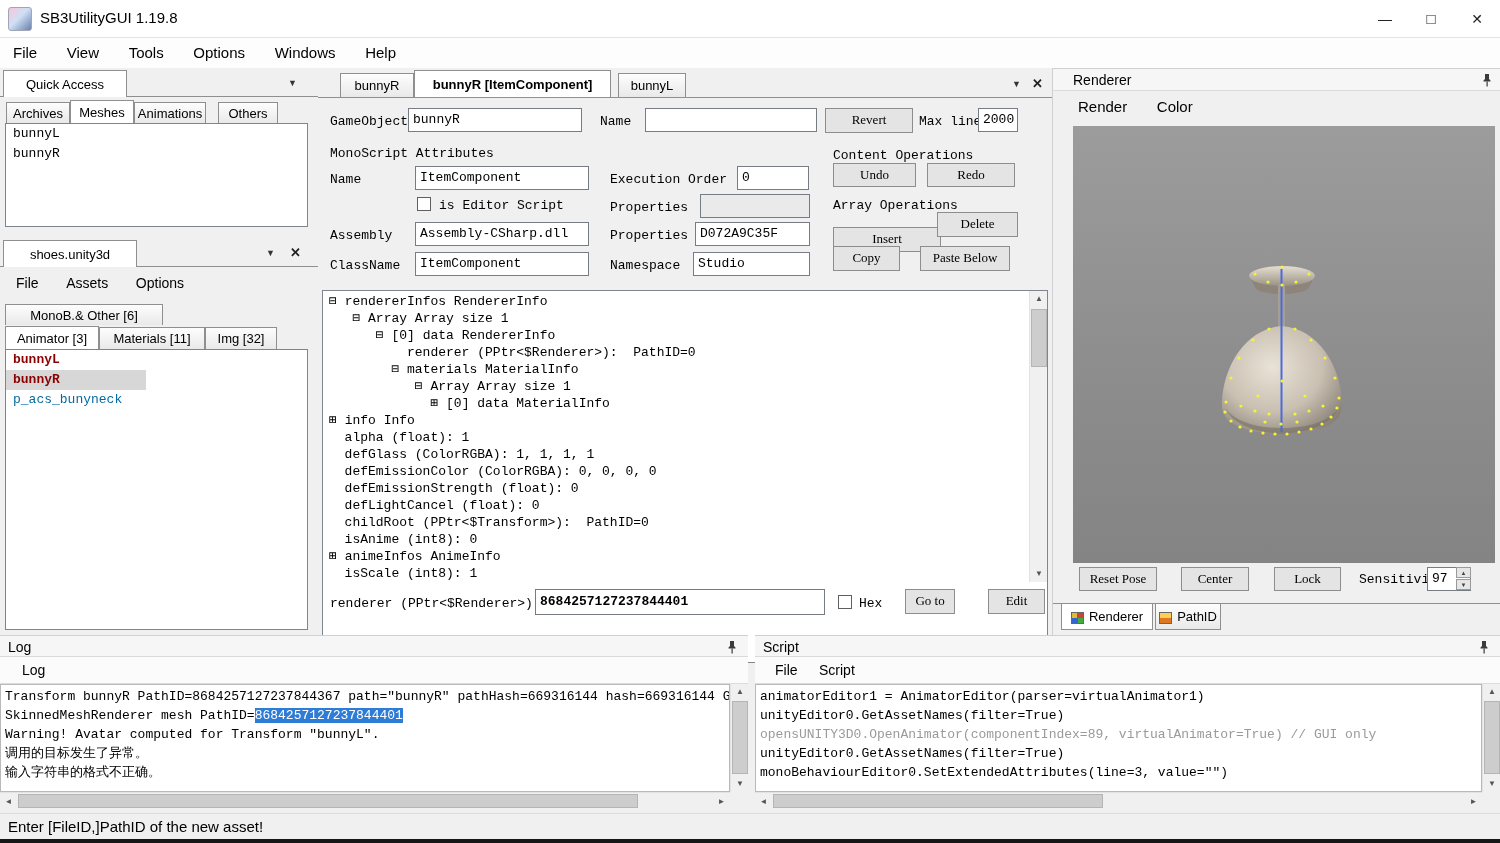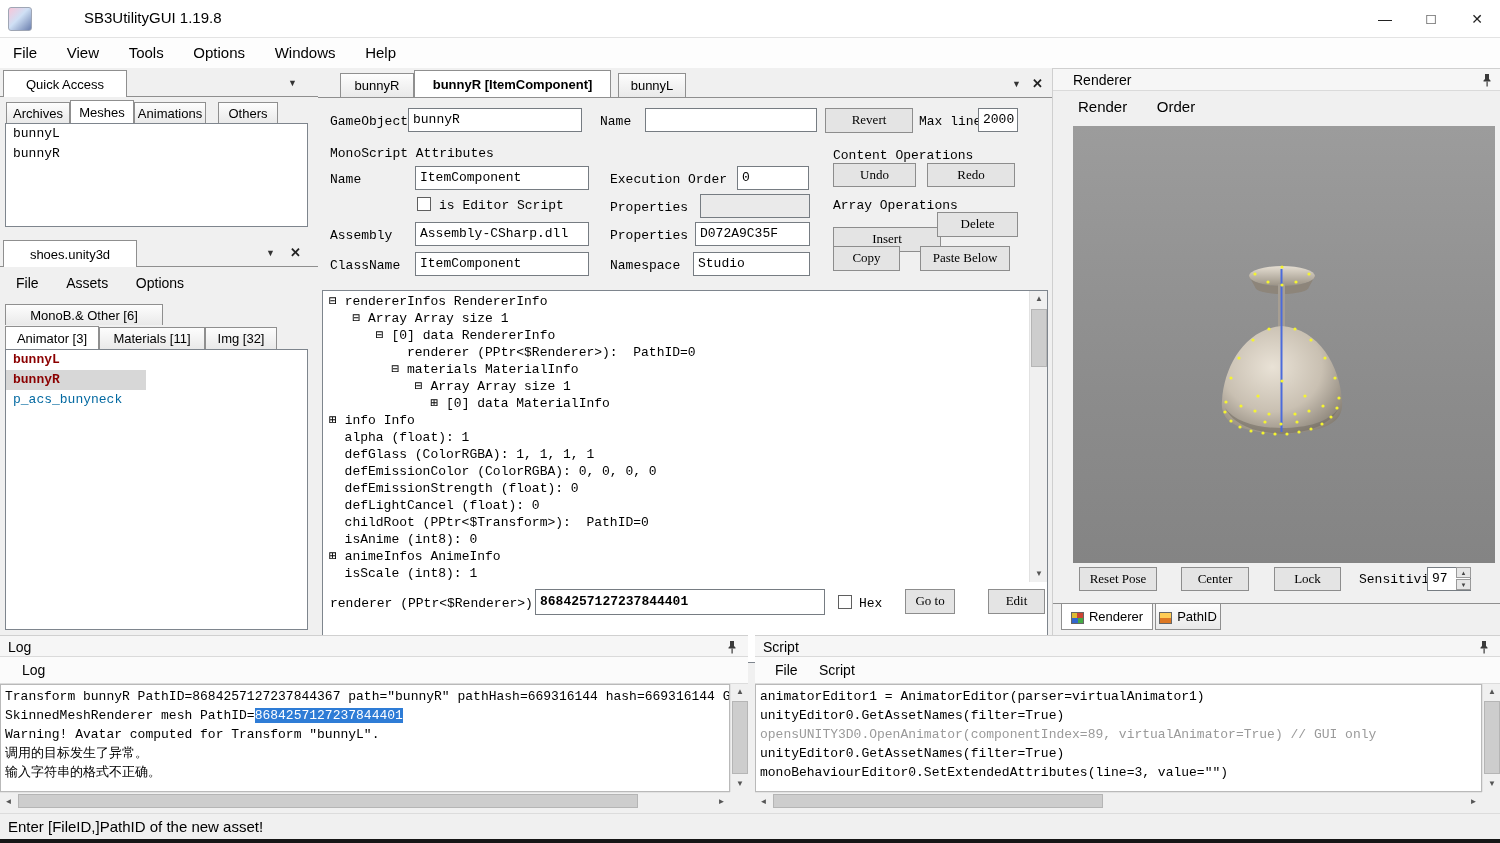--- a/index.html
+++ b/index.html
@@ -6,21 +6,21 @@
   html,body { background:#202020; }
   .window { position:relative; width:1500px; height:843px; background:#f0f0f0; overflow:hidden;
             font-family:"Liberation Sans", sans-serif; font-size:13px; color:#000; }
   .abs { position:absolute; }
   .mono { font-family:"Liberation Mono","DejaVu Sans Mono",monospace; }
 
   
   .titlebar { position:absolute; left:0; top:0; width:1500px; height:38px; background:#ffffff; border-bottom:1px solid #e3e3e3; }
   .app-icon { position:absolute; left:8px; top:7px; width:24px; height:24px; border-radius:3px;
               background:linear-gradient(135deg,#f7c6d9 0%,#cfe0f5 45%,#6b7fae 100%); border:1px solid #9fa6b5; }
-  .title-text { position:absolute; left:40px; top:9px; font-size:15px;margin-left:44px; }
+  .title-text { position:absolute; left:40px; top:9px; font-size:15px; }
   .cap-btn { position:absolute; top:0; width:46px; height:38px; text-align:center; line-height:38px; font-size:14px; color:#222; }
 
   
   .menubar { position:absolute; left:0; top:38px; width:1500px; height:30px; background:#fdfdfd; }
   .menu-item { display:inline-block; padding:0 13px; line-height:30px; font-size:15px; }
 
   
   .wtab { position:absolute; border:1px solid #8f8f8f; border-bottom:none; background:linear-gradient(#fdfdfd,#e9e9e9);
           text-align:center; font-size:13px; overflow:hidden; white-space:nowrap; }
   .wtab.active { background:#fff; z-index:2; }
@@ -218,21 +218,21 @@
       <span class="ph-title" style="left:20px">Renderer</span>
       <span class="pin" style="right:8px">
         <svg width="12" height="15" viewBox="0 0 12 15">
             <path d="M4 1h4v5l1.5 1.5v1H2.5v-1L4 6z" fill="#3b3b3b"></path>
             <rect x="5.5" y="8.5" width="1.2" height="5" fill="#3b3b3b"></rect>
           </svg>
       </span>
     </div>
     <div class="abs" style="left:12px;top:24px;height:30px">
       <span class="menu-item" style="line-height:30px">Render</span>
-      <span class="menu-item" style="line-height:30px">Order</span>
+      <span class="menu-item" style="line-height:30px">Color</span>
     </div>
 
     <div class="viewport" style="left:20px;top:58px;width:422px;height:437px">
       <svg width="422" height="437" viewBox="0 0 422 437">
         <defs>
           <radialGradient id="bodyg" cx="42%" cy="38%" r="75%">
             <stop offset="0%" stop-color="#e9e2d6"></stop>
             <stop offset="55%" stop-color="#c9c0b2"></stop>
             <stop offset="100%" stop-color="#7f786e"></stop>
           </radialGradient>

